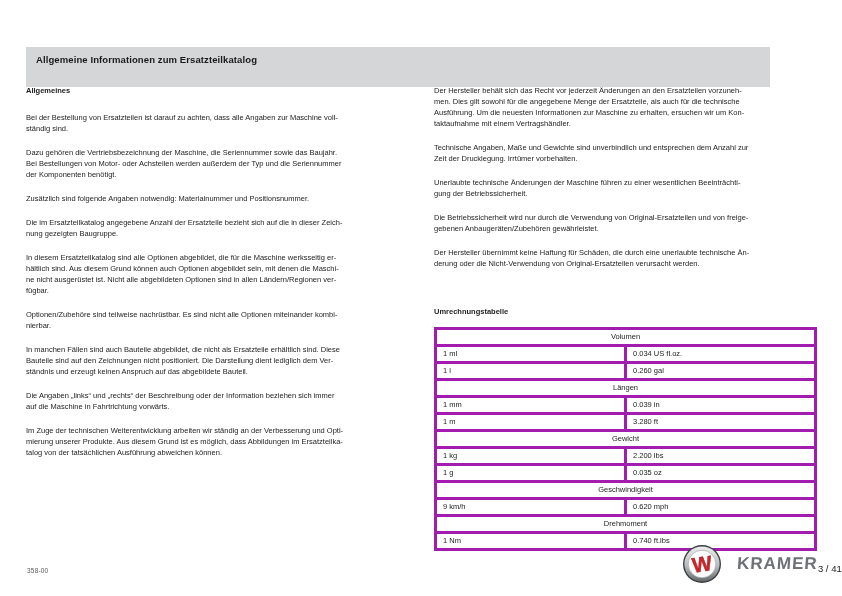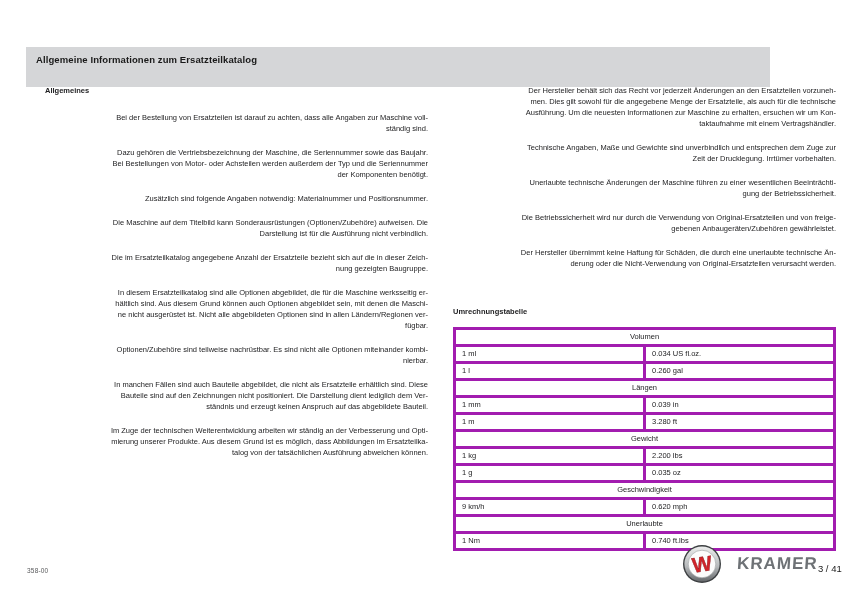--- a/index.html
+++ b/index.html
@@ -31,35 +31,33 @@
     padding: 7px 0 0 10px;
     letter-spacing: 0.1px;
   }
 
   .columns {
     position: absolute;
     left: 26px; top: 85px;
     width: 792px;
     display: flex;
     gap: 25px;
-    margin-left: 19px;
   }
   .col {
     width: 383px;
     font-size: 7.5px;
     line-height: 11px;
   }
   .subheading {
     font-weight: bold;
     margin: 0 0 16px 0;
   }
   .para {
     white-space: pre-line;
     margin: 0 0 13px 0;
-    text-align: right;
   }
   .table-heading {
     font-weight: bold;
     margin: 37px 0 10px 0;
   }
 
   table.conv {
     border-collapse: collapse;
     width: 100%;
     table-layout: fixed;
@@ -119,44 +117,44 @@
   <div class="columns">
 
     <div class="col">
       <div class="subheading">Allgemeines</div>
       <p class="para">Bei der Bestellung von Ersatzteilen ist darauf zu achten, dass alle Angaben zur Maschine voll-
 ständig sind.</p>
       <p class="para">Dazu gehören die Vertriebsbezeichnung der Maschine, die Seriennummer sowie das Baujahr.
 Bei Bestellungen von Motor- oder Achsteilen werden außerdem der Typ und die Seriennummer
 der Komponenten benötigt.</p>
       <p class="para">Zusätzlich sind folgende Angaben notwendig: Materialnummer und Positionsnummer.</p>
-      <p class="para">Die Maschine auf dem Titelbild kann Sonderausrüstungen (Optionen/Zubehöre) aufweisen. Die
-Darstellung ist für die Ausführung nicht verbindlich.</p>
       <p class="para">Die im Ersatzteilkatalog angegebene Anzahl der Ersatzteile bezieht sich auf die in dieser Zeich-
 nung gezeigten Baugruppe.</p>
       <p class="para">In diesem Ersatzteilkatalog sind alle Optionen abgebildet, die für die Maschine werksseitig er-
 hältlich sind. Aus diesem Grund können auch Optionen abgebildet sein, mit denen die Maschi-
 ne nicht ausgerüstet ist. Nicht alle abgebildeten Optionen sind in allen Ländern/Regionen ver-
 fügbar.</p>
       <p class="para">Optionen/Zubehöre sind teilweise nachrüstbar. Es sind nicht alle Optionen miteinander kombi-
 nierbar.</p>
       <p class="para">In manchen Fällen sind auch Bauteile abgebildet, die nicht als Ersatzteile erhältlich sind. Diese
 Bauteile sind auf den Zeichnungen nicht positioniert. Die Darstellung dient lediglich dem Ver-
 ständnis und erzeugt keinen Anspruch auf das abgebildete Bauteil.</p>
+      <p class="para">Die Angaben „links“ und „rechts“ der Beschreibung oder der Information beziehen sich immer
+auf die Maschine in Fahrtrichtung vorwärts.</p>
       <p class="para">Im Zuge der technischen Weiterentwicklung arbeiten wir ständig an der Verbesserung und Opti-
 mierung unserer Produkte. Aus diesem Grund ist es möglich, dass Abbildungen im Ersatzteilka-
 talog von der tatsächlichen Ausführung abweichen können.</p>
     </div>
 
     <div class="col">
       <p class="para">Der Hersteller behält sich das Recht vor jederzeit Änderungen an den Ersatzteilen vorzuneh-
 men. Dies gilt sowohl für die angegebene Menge der Ersatzteile, als auch für die technische
 Ausführung. Um die neuesten Informationen zur Maschine zu erhalten, ersuchen wir um Kon-
 taktaufnahme mit einem Vertragshändler.</p>
-      <p class="para">Technische Angaben, Maße und Gewichte sind unverbindlich und entsprechen dem Zuge zur
+      <p class="para">Technische Angaben, Maße und Gewichte sind unverbindlich und entsprechen dem Anzahl zur
 Zeit der Drucklegung. Irrtümer vorbehalten.</p>
       <p class="para">Unerlaubte technische Änderungen der Maschine führen zu einer wesentlichen Beeinträchti-
 gung der Betriebssicherheit.</p>
       <p class="para">Die Betriebssicherheit wird nur durch die Verwendung von Original-Ersatzteilen und von freige-
 gebenen Anbaugeräten/Zubehören gewährleistet.</p>
       <p class="para">Der Hersteller übernimmt keine Haftung für Schäden, die durch eine unerlaubte technische Än-
 derung oder die Nicht-Verwendung von Original-Ersatzteilen verursacht werden.</p>
 
       <div class="table-heading">Umrechnungstabelle</div>
 
@@ -200,21 +198,21 @@
 
           <tr>
             <td class="sec" colspan="2">Geschwindigkeit</td>
           </tr>
           <tr>
             <td class="metric">9 km/h</td>
             <td>0.620 mph</td>
           </tr>
 
           <tr>
-            <td class="sec" colspan="2">Unerlaubte</td>
+            <td class="sec" colspan="2">Drehmoment</td>
           </tr>
           <tr>
             <td class="metric">1 Nm</td>
             <td>0.740 ft.lbs</td>
           </tr>
         </tbody>
       </table>
     </div>
   </div>
 

